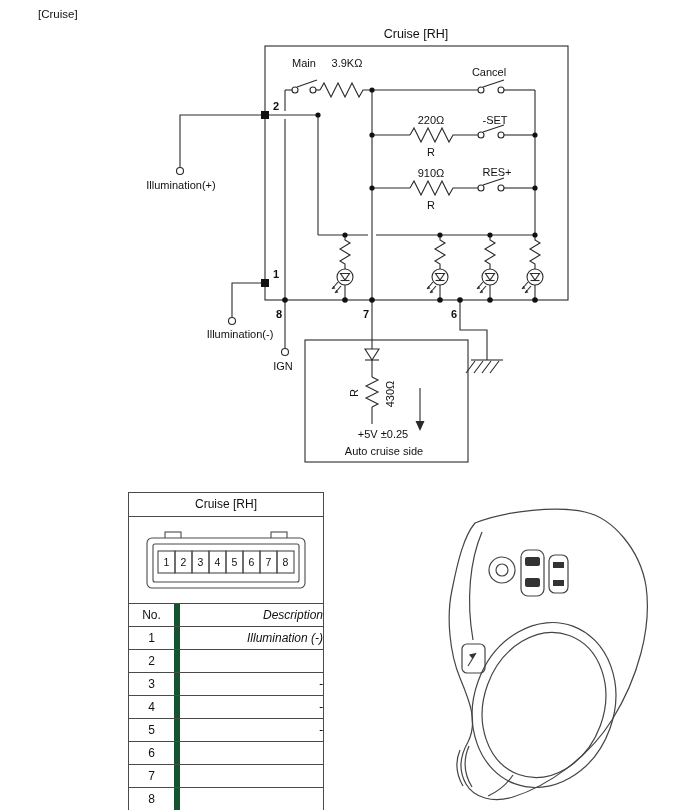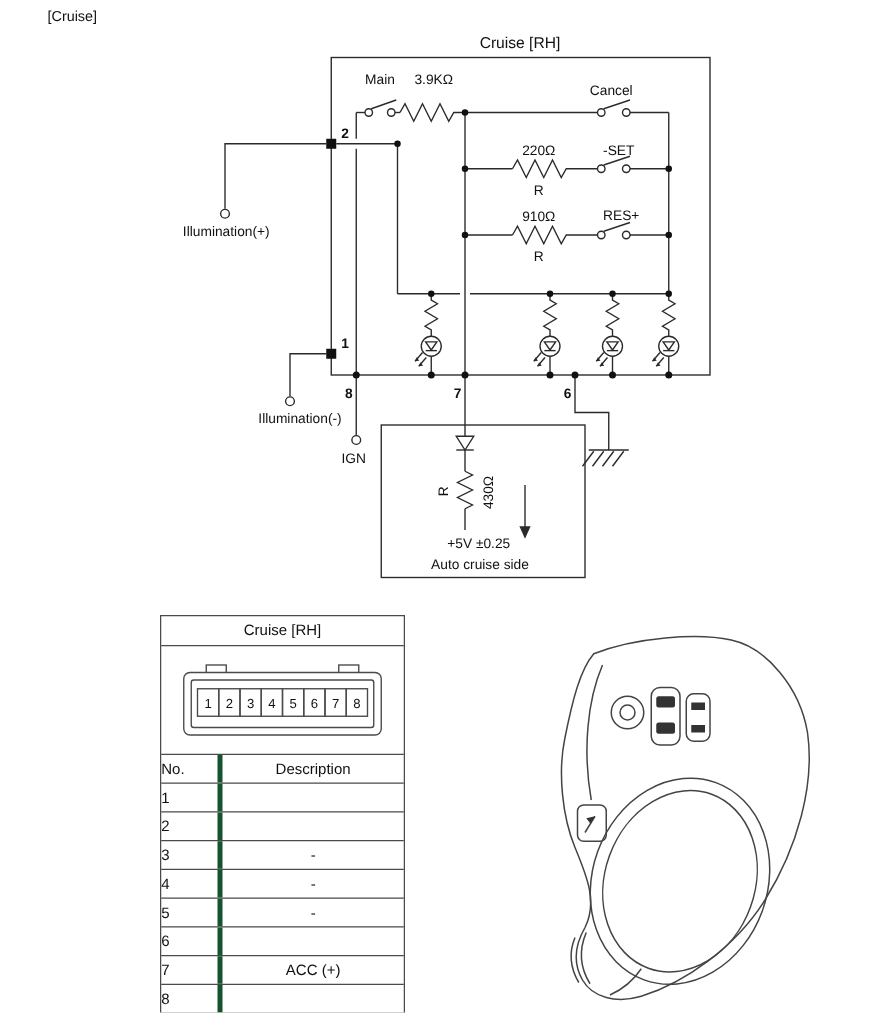--- a/index.html
+++ b/index.html
@@ -8,22 +8,22 @@
   .corner-label{position:absolute;left:13px;top:8px;font-size:11.5px;padding-left:25px;}
   svg text{font-family:"Liberation Sans",sans-serif;font-size:11px;fill:#111;}
   svg text.t-title{font-size:12.5px;}
   svg text.t-pin{font-weight:bold;}
   svg text.t-conn{font-size:10.5px;}
   .schematic{position:absolute;left:0;top:0;}
   .conn-table{position:absolute;left:128px;top:492px;width:194px;border:1px solid #4a4a4a;font-size:12px;background:#fff;}
   .ct-title{text-align:center;padding:4px 0 5px;}
   .ct-connector{border-top:1px solid #4a4a4a;height:86px;display:flex;align-items:center;justify-content:center;}
   .ct-row{display:flex;border-top:1px solid #4a4a4a;}
-  .ct-no{width:45px;border-right:4px solid #14532d;text-align:left;padding:4px 0;}
-  .ct-desc{flex:1;text-align:center;padding:4px 0;}
+  .ct-no{width:45px;border-right:6px solid #14532d;text-align:center;padding:4px 0;}
+  .ct-desc{flex:1;text-align:right;padding:4px 0;font-style:italic;}
   .illustration{position:absolute;left:398px;top:498px;}
 </style>
 </head>
 <body>
 
 <div id="screen">
 
   <div class="corner-label">[Cruise]</div>
 
   <svg class="schematic" width="700" height="485" viewBox="0 0 700 485">
@@ -191,20 +191,21 @@
           <text class="t-conn" x="144.5" y="42" text-anchor="middle">8</text>
         </g>
       </svg>
     </div>
     <div class="ct-row">
       <div class="ct-no">No.</div>
       <div class="ct-desc">Description</div>
     </div>
     <div class="ct-row">
       <div class="ct-no">1</div>
+      <div class="ct-desc">Illumination (-)</div>
     </div>
     <div class="ct-row">
       <div class="ct-no">2</div>
     </div>
     <div class="ct-row">
       <div class="ct-no">3</div>
       <div class="ct-desc">-</div>
     </div>
     <div class="ct-row">
       <div class="ct-no">4</div>
@@ -212,21 +213,20 @@
     </div>
     <div class="ct-row">
       <div class="ct-no">5</div>
       <div class="ct-desc">-</div>
     </div>
     <div class="ct-row">
       <div class="ct-no">6</div>
     </div>
     <div class="ct-row">
       <div class="ct-no">7</div>
-      <div class="ct-desc">ACC (+)</div>
     </div>
     <div class="ct-row">
       <div class="ct-no">8</div>
     </div>
   </div>
 
   <svg class="illustration" width="265" height="310" viewBox="0 0 265 310">
     <g stroke="#444" stroke-width="1.2" fill="none">
       <path d="M 77,25 C 110,12 160,8 187,14 C 215,20 242,52 248,88 C 254,130 240,180 214,222 C 190,260 150,288 115,299 C 95,305 76,300 68,286 C 60,272 62,258 70,244 C 80,224 72,204 62,180 C 52,156 48,120 54,92 C 60,62 66,38 77,25 Z"></path>
       <path d="M 84,34 C 72,62 68,102 75,142"></path>

